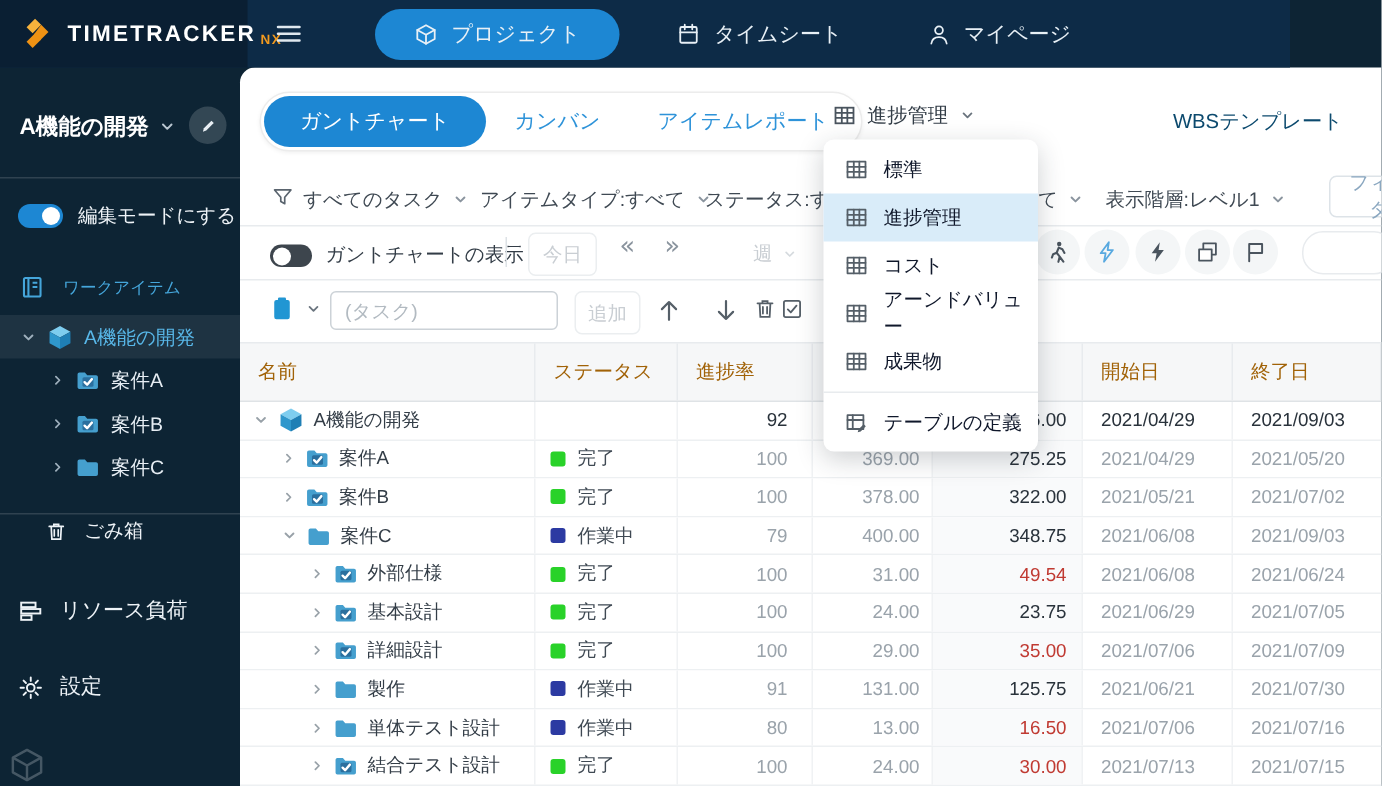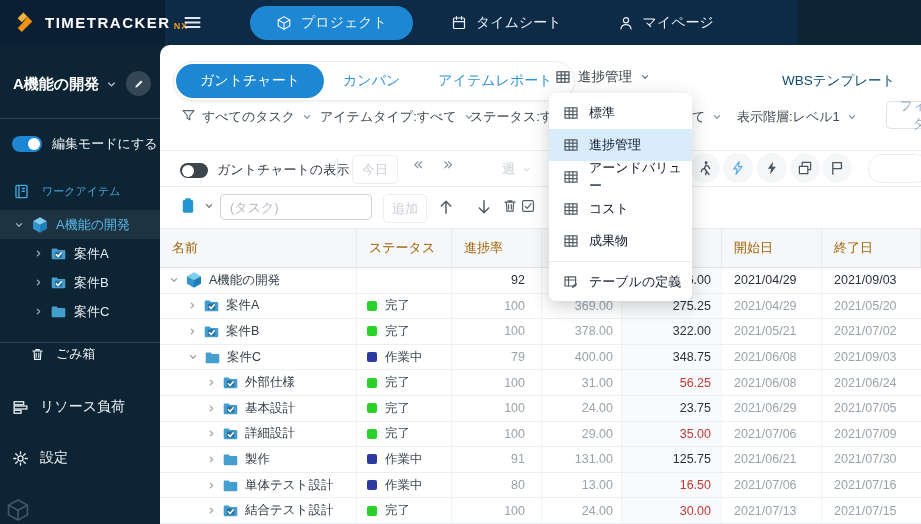--- a/index.html
+++ b/index.html
@@ -6,21 +6,21 @@
   body{
     width:921px;height:524px;overflow:hidden;position:relative;
     background:#0d2434;
     font-family:"Liberation Sans","DejaVu Sans",sans-serif;
     -webkit-font-smoothing:antialiased;
   }
   .icon{display:inline-flex;align-items:center;justify-content:center;line-height:0;}
   .icon svg{display:block;}
 
   
-  .topbar{position:absolute;left:0;top:0;width:798px;height:45px;background:#0d2b47;z-index:30;}
+  .topbar{position:absolute;left:0;top:0;width:860px;height:45px;background:#0d2b47;z-index:30;}
   .logo-block{position:absolute;left:0;top:0;width:165px;height:45px;background:#0a1f33;
     display:flex;align-items:center;padding-left:12px;box-sizing:border-box;cursor:pointer;}
   .brand{color:#fff;font-weight:bold;font-size:15px;letter-spacing:1.5px;margin-left:7px;}
   .brand-nx{color:#f29a1f;font-weight:bold;font-size:9px;margin-left:3px;margin-top:6px;letter-spacing:1px;}
   .hamburger{position:absolute;left:183px;top:13px;color:#dfe8ef;cursor:pointer;}
   #topnav{position:absolute;left:250px;top:0;height:45px;display:flex;align-items:center;color:#e8f0f6;}
   .tnav{display:flex;align-items:center;gap:9px;font-size:14px;padding:8px 14px;cursor:pointer;white-space:nowrap;}
   .tnav.n-dashboard{margin-right:22px;}
   .tnav.n-timesheet{margin-left:24px;margin-right:28px;}
   .tnav.n-mypage{margin-right:28px;}
@@ -65,21 +65,21 @@
   #tabs{position:absolute;left:13px;top:16px;display:inline-flex;align-items:center;background:#fff;
     border:1px solid #ececec;border-radius:20px;box-shadow:0 1px 3px rgba(0,0,0,.06);padding:2px;}
   .tab{font-size:14px;color:#2e93d9;padding:8px 19px;border-radius:18px;cursor:pointer;white-space:nowrap;}
   .tab.active{background:#1d87d3;color:#fff;padding:8px 24px;}
   .view-trigger{position:absolute;left:395px;top:23px;display:flex;align-items:center;gap:7px;
     font-size:13.5px;color:#333d47;cursor:pointer;}
   .view-trigger .icon{color:#4a545e;}
   .view-trigger .cd{color:#6a747e;}
   .wbs{position:absolute;left:622px;top:27px;font-size:13.5px;color:#0c4a6e;cursor:pointer;}
 
-  .filterrow{position:absolute;left:0;top:52px;width:686px;height:40px;font-size:13px;color:#3f4953;}
+  .filterrow{position:absolute;left:0;top:68px;width:686px;height:40px;font-size:13px;color:#3f4953;}
   .f-item{position:absolute;top:11px;display:flex;align-items:center;gap:6px;cursor:pointer;white-space:nowrap;}
   .f-item .cd{color:#8a949e;}
   .funnel-ic{position:absolute;left:21px;top:11px;color:#5a646e;}
   .filter-btn{position:absolute;left:726px;top:4px;width:62px;height:28px;border:1px solid #dde3e8;
     border-radius:5px;background:#fff;color:#8aa7c0;font-size:13px;display:flex;align-items:center;
     justify-content:flex-start;padding-left:11px;box-sizing:border-box;cursor:pointer;}
   .hdiv{position:absolute;left:0;width:761px;border-top:1px solid #e8ebee;}
   .h1{top:105px;}
   .h2{top:141px;}
 
@@ -615,21 +615,21 @@
             </svg>
           </span>
           <span class="lbl">外部仕様</span>
         </div>
         <div class="c-status">
           <span class="sq" style="background: rgb(41, 210, 41);"></span>
           <span>完了</span>
         </div>
         <div class="num c-prog">100</div>
         <div class="num c-plan">31.00</div>
-        <div class="num c-act red">56.25</div>
+        <div class="num c-act red">49.54</div>
         <div class="c-date">2021/06/08</div>
         <div class="c-date" style="border-right: none;">2021/06/24</div>
       </div>
       <div class="trow tgrid">
         <div class="c-name" style="padding-left: 46px;">
           <span class="icon chev">
             <svg width="11" height="11" viewBox="0 0 16 16" stroke="currentColor" fill="none" stroke-linecap="round" stroke-linejoin="round" stroke-width="1.7">
               <path d="M6.2 4.5 9.7 8l-3.5 3.5"></path>
             </svg>
           </span>
@@ -773,30 +773,30 @@
         </span>
         <span>進捗管理</span>
       </div>
       <div class="vm-item">
         <span class="icon">
           <svg width="16" height="16" viewBox="0 0 16 16" stroke="currentColor" fill="none" stroke-linecap="round" stroke-linejoin="round" stroke-width="1.2">
             <rect x="2" y="2.8" width="12" height="10.4"></rect>
             <path d="M2 6.2h12M2 9.6h12M6.2 2.8v10.4M9.9 2.8v10.4"></path>
           </svg>
         </span>
-        <span>アーンドバリュー</span>
+        <span>コスト</span>
       </div>
       <div class="vm-item">
         <span class="icon">
           <svg width="16" height="16" viewBox="0 0 16 16" stroke="currentColor" fill="none" stroke-linecap="round" stroke-linejoin="round" stroke-width="1.2">
             <rect x="2" y="2.8" width="12" height="10.4"></rect>
             <path d="M2 6.2h12M2 9.6h12M6.2 2.8v10.4M9.9 2.8v10.4"></path>
           </svg>
         </span>
-        <span>コスト</span>
+        <span>アーンドバリュー</span>
       </div>
       <div class="vm-item">
         <span class="icon">
           <svg width="16" height="16" viewBox="0 0 16 16" stroke="currentColor" fill="none" stroke-linecap="round" stroke-linejoin="round" stroke-width="1.2">
             <rect x="2" y="2.8" width="12" height="10.4"></rect>
             <path d="M2 6.2h12M2 9.6h12M6.2 2.8v10.4M9.9 2.8v10.4"></path>
           </svg>
         </span>
         <span>成果物</span>
       </div>

